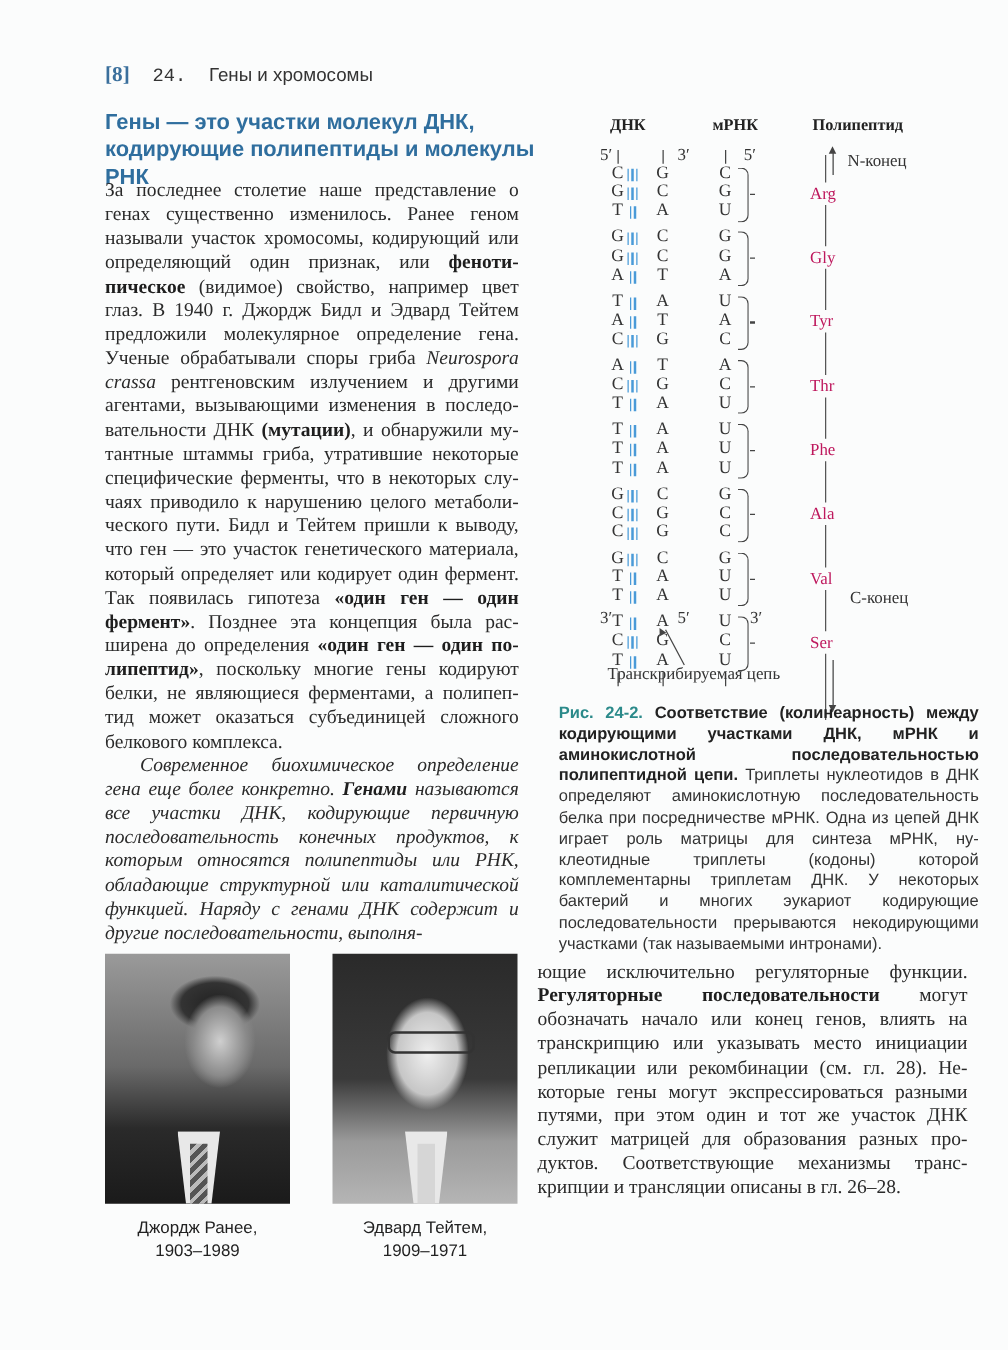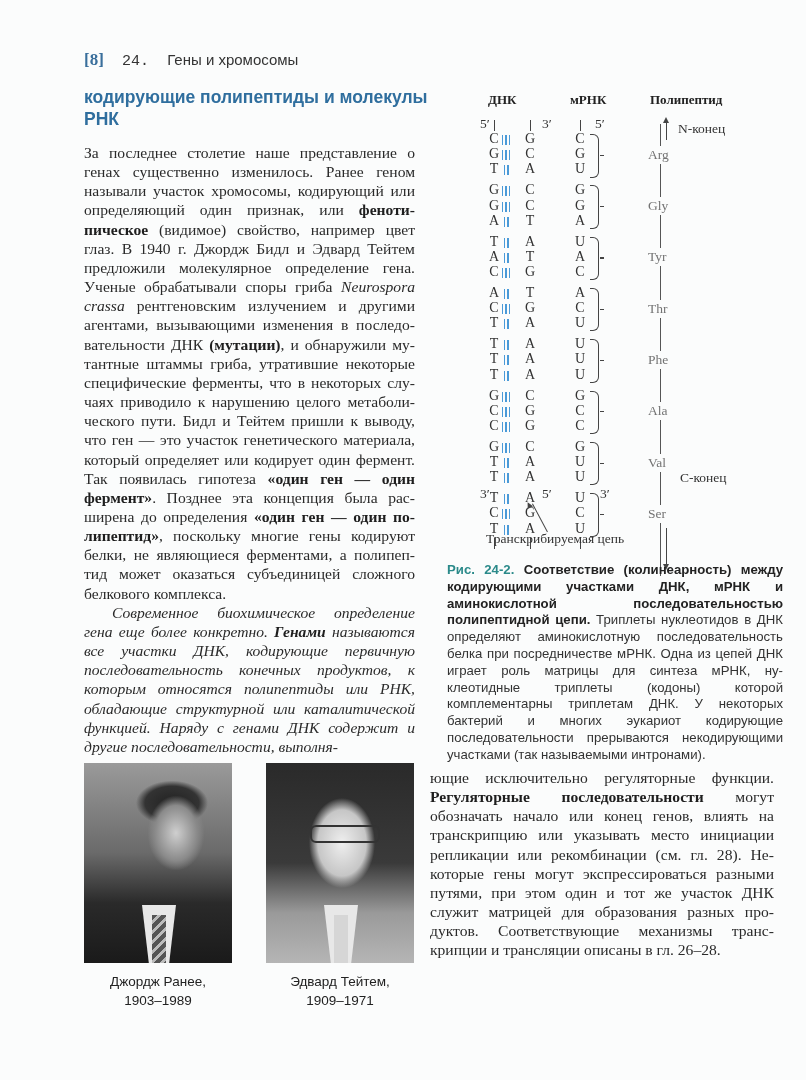--- a/index.html
+++ b/index.html
@@ -31,21 +31,21 @@
   
   .diagram { position:absolute; left:440px; top:88px; width:340px; height:470px; }
   .diagram .hdr { position:absolute; top:4px; font-weight:bold; font-size:13px; color:#222; }
   .diagram .lbl { position:absolute; font-size:13.5px; color:#333; }
   .diagram .base { position:absolute; font-size:14px; color:#333; width:12px; text-align:center; }
   .diagram .hb { position:absolute; height:10px; }
   .diagram .hb span { display:inline-block; width:1.4px; height:10px; background:#4a9ad8; margin-right:2px; vertical-align:top; }
   .diagram .tick { position:absolute; width:1px; height:11px; background:#444; }
   .diagram .brace { position:absolute; width:8px; border:1.2px solid #444; border-left:none; border-radius:0 6px 6px 0; }
   .diagram .brace-pt { position:absolute; width:4px; height:1.2px; background:#444; }
-  .diagram .aa { position:absolute; font-size:13.5px; color:#737373; background:#fbfcfc; padding:1px 0; }
+  .diagram .aa { position:absolute; font-size:13.5px; color:#be185d; background:#fbfcfc; padding:1px 0; }
   .diagram .chain { position:absolute; width:1.2px; background:#555; }
   .diagram .arrow { position:absolute; width:1px; background:#444; }
   .diagram .arrowhead-up { position:absolute; width:0; height:0; border-left:3px solid transparent; border-right:3px solid transparent; border-bottom:6px solid #444; }
   .diagram .arrowhead-down { position:absolute; width:0; height:0; border-left:3px solid transparent; border-right:3px solid transparent; border-top:6px solid #444; }
   .diagram .pointer { position:absolute; width:1px; height:32px; background:#444; transform-origin:top left; transform:rotate(-28deg); }
   .diagram .pointer-head { position:absolute; width:0; height:0; border-left:3px solid transparent; border-right:3px solid transparent; border-bottom:6px solid #444; transform:rotate(-28deg); }
 
   .caption {
     position:absolute; left:447px; top:562px; width:336px;
     font-family:"Liberation Sans", sans-serif; font-size:13.2px; line-height:16.8px;
@@ -76,20 +76,21 @@
 </head>
 <body>
 
 <div class="runhead">
   <span class="pg">[8]</span>
   <span class="chap">24.</span>
   <span>Гены и хромосомы</span>
 </div>
 
 <div class="section-title">
+  <div>Гены — это участки молекул ДНК,</div>
   <div>кодирующие полипептиды и молекулы РНК</div>
 </div>
 
 <div class="col left-col">
   <p><span>За последнее столетие наше представление о генах существенно изменилось. Ранее геном называли участок хромосомы, кодирующий или определяющий один признак, или </span><b>феноти­пическое</b><span> (видимое) свойство, например цвет глаз. В 1940 г. Джордж Бидл и Эдвард Тейтем предложили молекулярное определение гена. Ученые обрабатывали споры гриба </span><i>Neurospora crassa</i><span> рентгеновским излучением и другими агентами, вызывающими изменения в последо­вательности ДНК </span><b>(мутации)</b><span>, и обнаружили му­тантные штаммы гриба, утратившие некоторые специфические ферменты, что в некоторых слу­чаях приводило к нарушению целого метаболи­ческого пути. Бидл и Тейтем пришли к выводу, что ген — это участок генетического материала, который определяет или кодирует один фер­мент. Так появилась гипотеза </span><b>«один ген — один фермент»</b><span>. Позднее эта концепция была рас­ширена до определения </span><b>«один ген — один по­липептид»</b><span>, поскольку многие гены кодируют белки, не являющиеся ферментами, а полипеп­тид может оказаться субъединицей сложного белкового комплекса.</span></p>
   <p class="indent"><span>Современное биохимическое определение гена еще более конкретно. </span><b>Генами</b><span> называют­ся все участки ДНК, кодирующие первичную последовательность конечных продуктов, к которым относятся полипептиды или РНК, обладающие структурной или каталитиче­ской функцией. Наряду с генами ДНК содер­жит и другие последовательности, выполня-</span></p>
 </div>
 
 <div class="diagram" id="diagram">
   <div class="hdr" style="left:48px;">ДНК</div>

